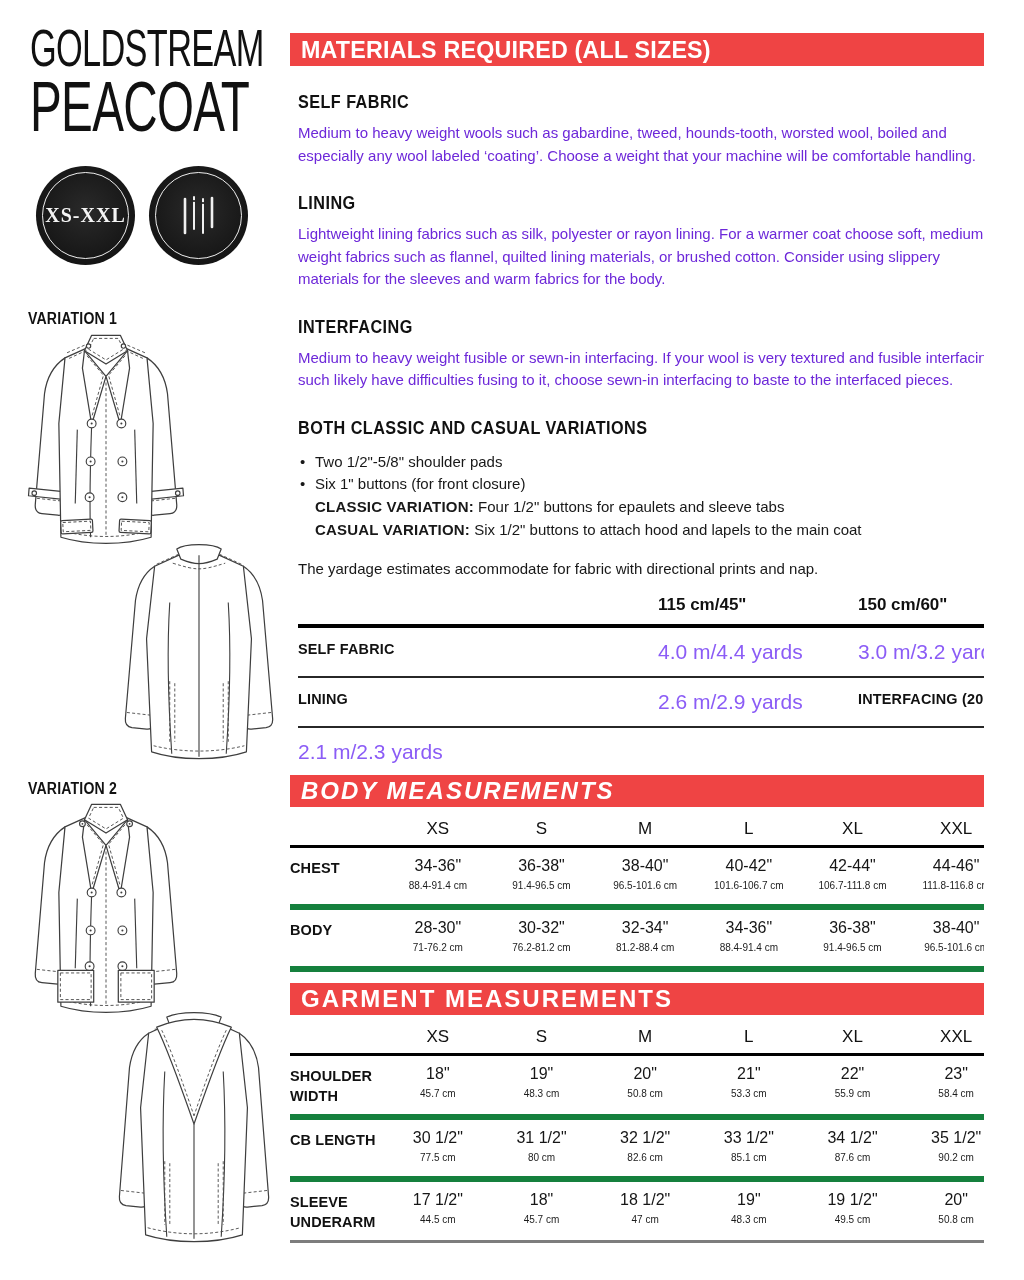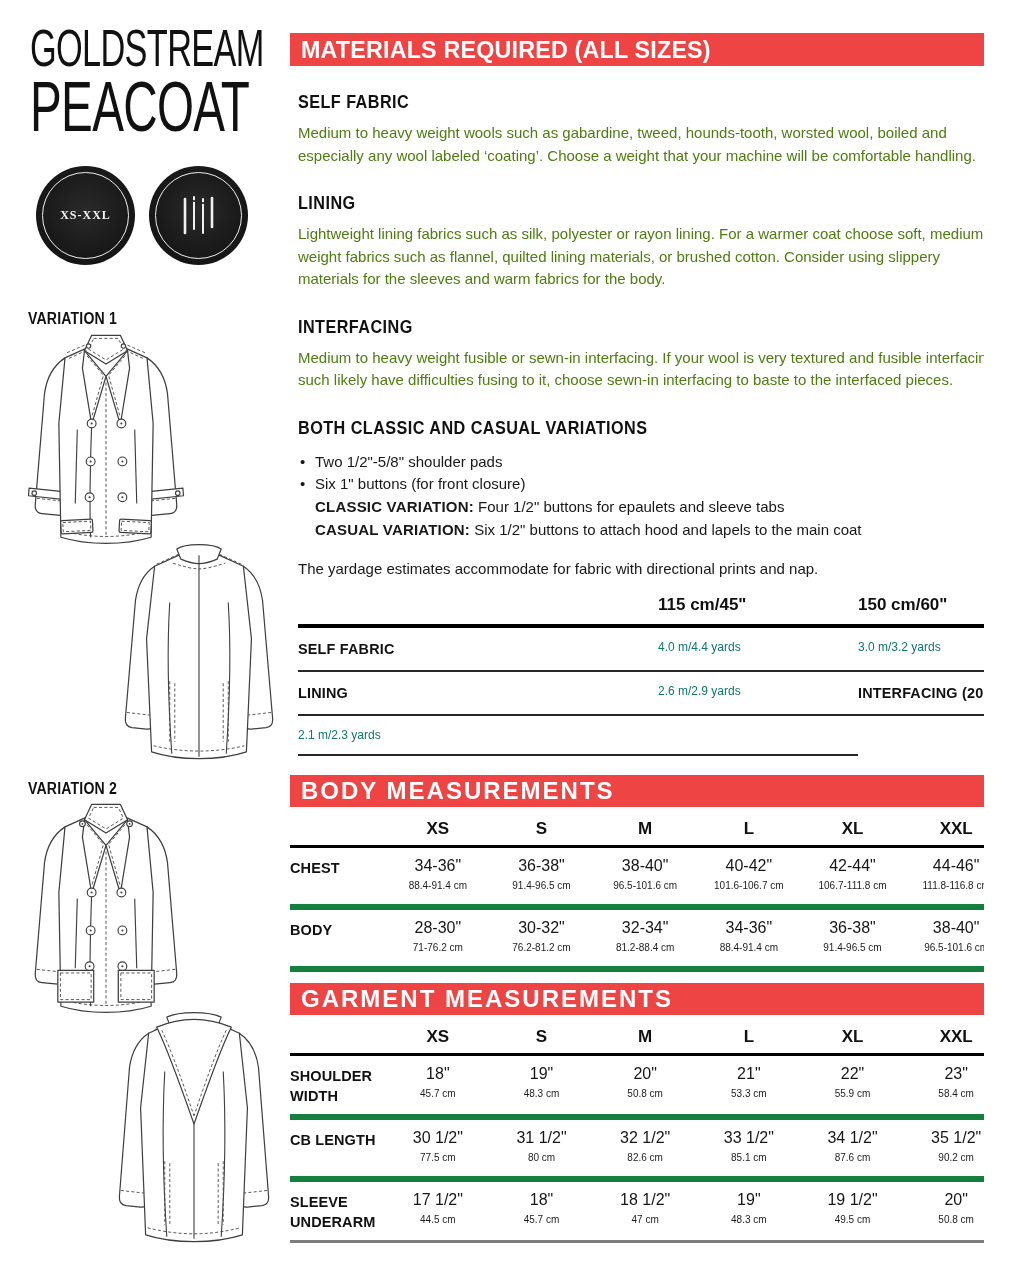--- a/index.html
+++ b/index.html
@@ -8,54 +8,54 @@
   
   .brand{position:absolute;left:30px;top:22px;}
   .brand .l1{display:inline-block;font-size:52px;font-weight:400;letter-spacing:-1px;
              white-space:nowrap;transform:scaleX(.66);transform-origin:left top;line-height:1;}
   .brand .l2{display:inline-block;font-size:70px;font-weight:400;letter-spacing:-1px;
              white-space:nowrap;transform:scaleX(.68);transform-origin:left top;line-height:.9;margin-top:2px;}
   .badges{position:absolute;left:36px;top:166px;display:flex;gap:14px;}
   .badge{width:99px;height:99px;border-radius:50%;background:radial-gradient(circle at 50% 45%,#2a2a2a 0%,#141414 75%);
          position:relative;display:flex;align-items:center;justify-content:center;}
   .badge::before{content:"";position:absolute;inset:6px;border:1.6px solid rgba(255,255,255,.92);border-radius:50%;}
-  .badge .size-text{font-family:"Liberation Serif",serif;font-weight:700;font-size:12px;color:#f4f4f4;letter-spacing:1px;}
+  .badge .size-text{font-family:"Liberation Serif",serif;font-weight:700;font-size:20px;color:#f4f4f4;letter-spacing:1px;}
   .varlabel{position:absolute;left:28px;font-size:16px;font-weight:700;letter-spacing:.2px;
             transform:scaleX(.88);transform-origin:left top;white-space:nowrap;}
   .illus{position:absolute;}
   .illus svg{display:block;}
   .ln{fill:#fff;stroke:#3e3e3e;stroke-width:1.2;stroke-linejoin:round;}
   .ln2{fill:none;stroke:#3e3e3e;stroke-width:1.1;}
   .dash{fill:none;stroke:#4a4a4a;stroke-width:.9;stroke-dasharray:3 2.2;}
   .btn{fill:#fff;stroke:#3e3e3e;stroke-width:1.1;}
   
   .rcol{position:absolute;left:290px;width:718px;}
   .bar{background:#ef4444;color:#fff;height:33px;display:flex;align-items:center;padding:0 11px;}
   .bar .t{font-weight:700;font-size:24px;letter-spacing:.2px;white-space:nowrap;transform:scaleX(.97);transform-origin:left center;}
   .bar.meas .t{letter-spacing:2px;transform:none;}
   h3.sub{margin:26px 0 0 8px;font-size:18px;font-weight:700;letter-spacing:.5px;
          transform:scaleX(.9);transform-origin:left top;white-space:nowrap;}
-  p.body{margin:9px 0 0 8px;width:706px;font-size:15px;line-height:1.5;color:#4d7c0f;}
+  p.body{margin:9px 0 0 8px;width:706px;font-size:15px;line-height:1.5;color:#6d28d9;}
   .bullets{margin:12px 0 0 8px;}
   .bullet{position:relative;padding-left:17px;font-size:15px;line-height:1.53;color:#181818;}
   .bullet::before{content:"\2022";position:absolute;left:2px;top:0;}
   .varline{padding-left:17px;font-size:15px;line-height:1.53;color:#181818;}
   .varline .vlab{font-weight:700;letter-spacing:.2px;}
   .note{margin:18px 0 0 8px;font-size:15px;color:#181818;}
   
   .ytable{margin:12px 0 0 8px;width:706px;display:grid;grid-template-columns:360px 200px 146px;}
   .yt-h{font-weight:700;font-size:17px;padding:6px 0 9px;border-bottom:4px solid #000;white-space:nowrap;}
   .yt-label{font-weight:700;font-size:15.5px;padding:12px 0;border-bottom:2px solid #272727;
             transform-origin:left center;}
   .yt-label .inner{display:inline-block;transform:scaleX(.93);transform-origin:left center;white-space:nowrap;letter-spacing:.2px;}
-  .yt-val{font-size:12px;padding:12px 0;border-bottom:2px solid #272727;color:#0f766e;}
+  .yt-val{font-size:21px;padding:12px 0;border-bottom:2px solid #272727;color:#8b5cf6;}
   
   .mwrap{position:absolute;left:290px;width:718px;}
   .mtable{display:grid;grid-template-columns:96px repeat(6,1fr);margin-top:4px;}
-  .mt-h{font-weight:700;font-size:17px;text-align:center;padding:8px 0 6px;border-bottom:3.5px solid #000;}
+  .mt-h{font-weight:400;font-size:17px;text-align:center;padding:8px 0 6px;border-bottom:3.5px solid #000;}
   .mt-h.lab{text-align:left;}
   .cell{text-align:center;padding:7px 1px 9px;}
   .cell .in{font-size:16px;line-height:22px;color:#161616;}
   .cell .cm{font-size:10px;line-height:18px;color:#1c1c1c;}
   .rowlab{text-align:left;padding:9px 0 9px 0;}
   .rowlab .rl{font-weight:700;font-size:14.5px;line-height:22px;letter-spacing:.1px;
               transform:scaleX(.9);transform-origin:left center;white-space:nowrap;}
   .rowlab .rl.second{line-height:18px;}
   .bb2 .cell,.bb2 .rowlab{border-bottom:6px solid #15803d;}
   .bb3 .cell,.bb3 .rowlab{border-bottom:3px solid #7d7d7d;}
@@ -280,21 +280,21 @@
       <div class="yt-label"><span class="inner">LINING</span></div>
       <div class="yt-val">2.6 m/2.9 yards</div>
 
       <div class="yt-label"><span class="inner">INTERFACING (20"/51 CM WIDE)</span></div>
       <div class="yt-val">2.1 m/2.3 yards</div>
       <div class="yt-val"></div>
     </div>
   </div>
 
   <div class="mwrap" style="top:775px;">
-    <div class="bar meas" style="height:32px;">
+    <div class="bar meas" style="height:32px;font-style:italic;">
       <span class="t">BODY MEASUREMENTS</span>
     </div>
     <div class="mtable">
       <div class="mt-h lab"></div>
       <div class="mt-h">XS</div>
       <div class="mt-h">S</div>
       <div class="mt-h">M</div>
       <div class="mt-h">L</div>
       <div class="mt-h">XL</div>
       <div class="mt-h">XXL</div>

